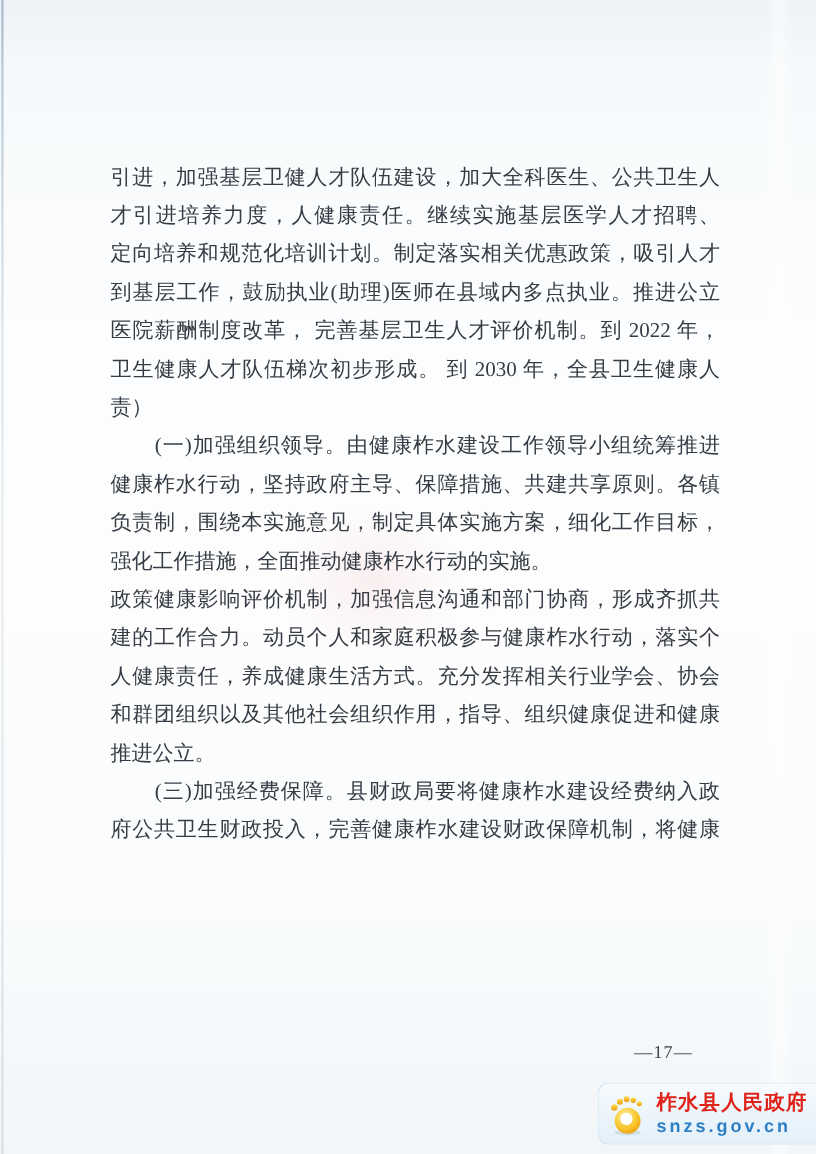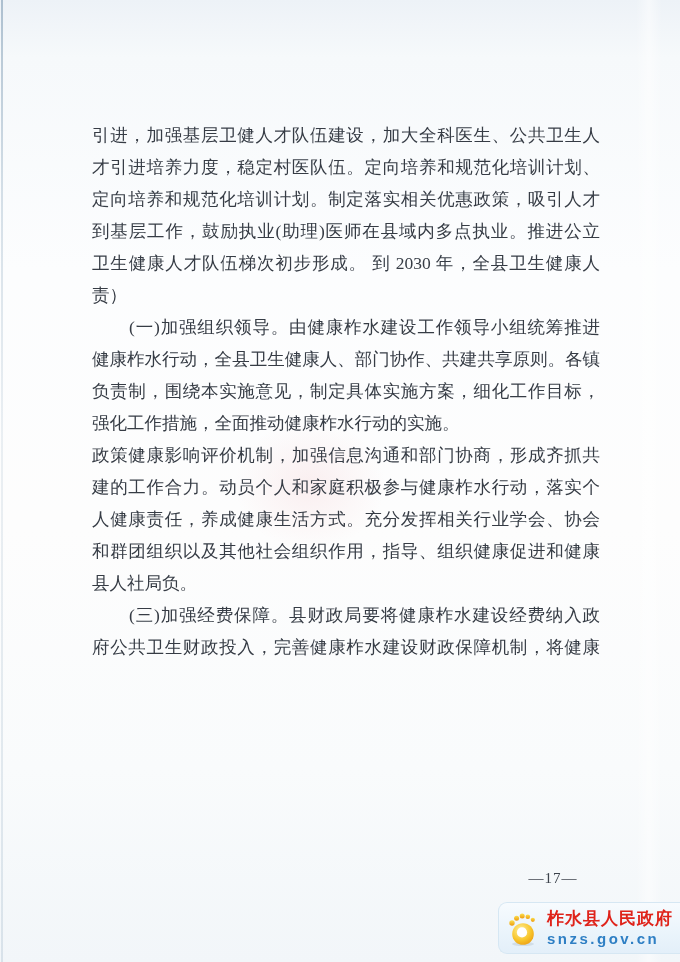--- a/index.html
+++ b/index.html
@@ -36,21 +36,21 @@
   .seal-bleed {
     position: absolute;
     left: 205px; top: 395px;
     width: 210px; height: 180px;
     border-radius: 50%;
     background: radial-gradient(closest-side, rgba(225,110,120,0.10), rgba(225,110,120,0.0) 72%);
   }
   .text-block {
     position: absolute;
     left: 92px;
-    top: 119px;
+    top: 131px;
     width: 508px;
     color: #363c45;
   }
   .line {
     height: 32px;
     line-height: 32px;
     font-size: 17.5px;
     letter-spacing: 0;
     text-align: justify;
   }
@@ -126,34 +126,35 @@
 <body>
 
 <div class="scan-page">
 
   <div class="edge-left"></div>
   <div class="edge-right-band"></div>
   <div class="seal-bleed"></div>
 
   <div class="text-block">
       <div class="line fill">引进，加强基层卫健人才队伍建设，加大全科医生、公共卫生人</div>
-      <div class="line fill">才引进培养力度，稳定村医队伍。定向培养和规范化培训计划、</div>
+      <div class="line fill">才引进培养力度，人健康责任。继续实施基层医学人才招聘、</div>
       <div class="line fill">定向培养和规范化培训计划。制定落实相关优惠政策，吸引人才</div>
       <div class="line fill">到基层工作，鼓励执业(助理)医师在县域内多点执业。推进公立</div>
+      <div class="line fill">医院薪酬制度改革， 完善基层卫生人才评价机制。到 2022 年，</div>
       <div class="line fill">卫生健康人才队伍梯次初步形成。 到 2030 年，全县卫生健康人</div>
       <div class="line nofill">责）</div>
       <div class="line indent fill">(一)加强组织领导。由健康柞水建设工作领导小组统筹推进</div>
-      <div class="line fill">健康柞水行动，全县卫生健康人、部门协作、共建共享原则。各镇</div>
+      <div class="line fill">健康柞水行动，坚持政府主导、保障措施、共建共享原则。各镇</div>
       <div class="line fill">负责制，围绕本实施意见，制定具体实施方案，细化工作目标，</div>
       <div class="line nofill">强化工作措施，全面推动健康柞水行动的实施。</div>
       <div class="line fill">政策健康影响评价机制，加强信息沟通和部门协商，形成齐抓共</div>
       <div class="line fill">建的工作合力。动员个人和家庭积极参与健康柞水行动，落实个</div>
       <div class="line fill">人健康责任，养成健康生活方式。充分发挥相关行业学会、协会</div>
       <div class="line fill">和群团组织以及其他社会组织作用，指导、组织健康促进和健康</div>
-      <div class="line nofill">县人社局负。</div>
+      <div class="line nofill">推进公立。</div>
       <div class="line indent fill">(三)加强经费保障。县财政局要将健康柞水建设经费纳入政</div>
       <div class="line fill">府公共卫生财政投入，完善健康柞水建设财政保障机制，将健康</div>
     </div>
 
   <div class="page-number">—17—</div>
 
   <div class="gov-badge">
     <div class="foot-icon">
       <svg width="32" height="38" viewBox="0 0 32 38" xmlns="http://www.w3.org/2000/svg">
         <defs>

